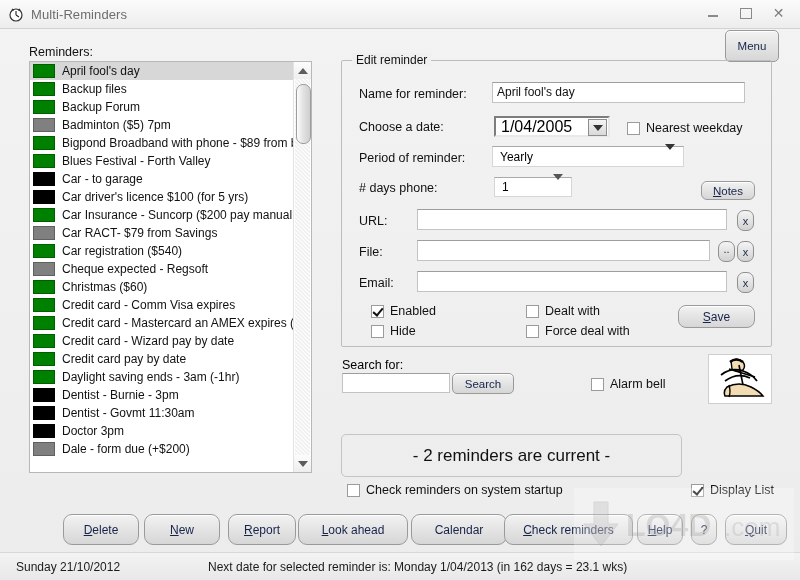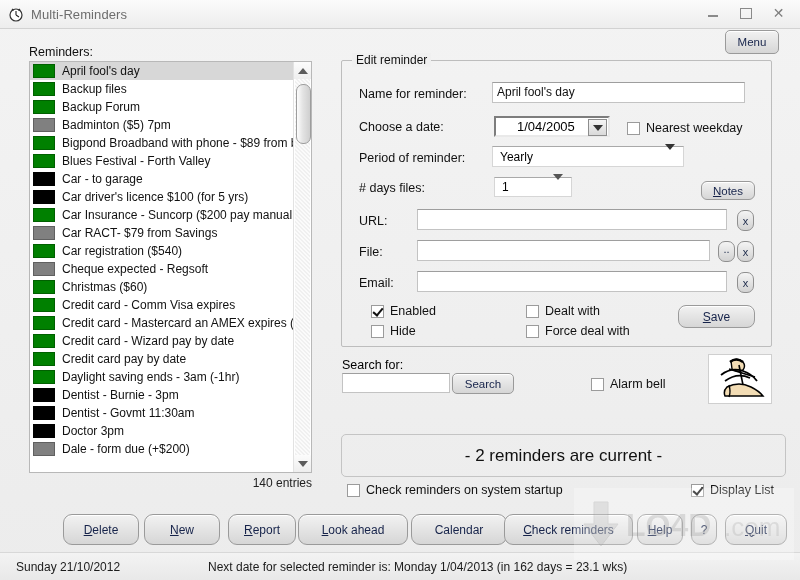--- a/index.html
+++ b/index.html
@@ -55,21 +55,21 @@
     font-size: 12px;
     display: flex; align-items: center; justify-content: center;
     box-shadow: inset 0 1px 0 #fff;
     box-sizing: border-box;
     cursor: default;
     text-align: center;
   }
   .btn u { text-decoration: underline; }
   .menu-btn {
     position: absolute; right: 21px; top: 30px;
-    width: 54px; height: 24px; border-radius: 5px; font-size: 11.5px;
+    width: 54px; height: 32px; border-radius: 5px; font-size: 11.5px;
   }
 
   
   .lbl { position: absolute; font-size: 12.5px; color: #111; }
   .lbl-reminders { left: 29px; top: 45px; }
 
   .listwrap {
     position: absolute; left: 29px; top: 61px;
     width: 283px; height: 412px;
     background: #fff;
@@ -151,21 +151,21 @@
   }
 
   
   .combo-date {
     position: absolute; left: 494px; top: 116px; width: 116px; height: 21px;
     background: #fff;
     border: 2px solid; border-color: #7d7d7d #e9e9e9 #e9e9e9 #7d7d7d;
     box-sizing: border-box;
     display: flex; align-items: center;
   }
-  .combo-date .val { padding-left: 21px; font-size: 13px; }
+  .combo-date .val { padding-left: 5px; font-size: 16px; }
   .combo-date .arrowbox {
     position: absolute; right: 1px; top: 1px; width: 17px; height: 15px;
     background: linear-gradient(#f5f5f5,#d9d9d9);
     border: 1px solid #8d8d8d;
     display: flex; align-items: center; justify-content: center;
   }
   
   .combo-flat {
     position: absolute; background: #fff;
     border: 1px solid #d6d6d6; border-top: 1px solid #a9a9a9;
@@ -215,21 +215,21 @@
   .search-lbl { position: absolute; left: 342px; top: 358px; font-size: 12.5px; }
   .search-input { left: 342px; top: 373px; width: 108px; height: 20px; }
 
   .clipart {
     position: absolute; left: 708px; top: 354px; width: 64px; height: 50px;
     background: #fff; border: 1px solid #cfcfcf; box-sizing: border-box;
     overflow: hidden;
   }
 
   .statusbox {
-    position: absolute; left: 341px; top: 434px; width: 445px; height: 43px;
+    position: absolute; left: 341px; top: 434px; width: 341px; height: 43px;
     border: 1px solid #c4c4c4; border-radius: 5px;
     display: flex; align-items: center; justify-content: center;
     box-sizing: border-box;
     font-size: 17px; color: #111;
   }
 
   
   .btnbar { position: absolute; left: 16px; top: 508px; width: 800px; height: 44px; }
   .bbtn {
     position: absolute; top: 6px; height: 31px; border-radius: 9px; font-size: 12px;
@@ -380,21 +380,20 @@
       <div class="varrow up">
           <span class="tri up"></span>
         </div>
       <div class="vthumb"></div>
       <div class="varrow dn">
           <span class="tri dn"></span>
         </div>
     </div>
   </div>
 
-  <div class="entries">140 entries</div>
 
   <div class="group"></div>
   <div class="group-title">Edit reminder</div>
 
   <div class="fl" style="left:359px; top:87px;text-align:center;">Name for reminder:</div>
   <div class="tinput" style="left:492px; top:82px; width:253px; height:21px;">April fool's day</div>
 
   <div class="fl" style="left:359px; top:120px;">Choose a date:</div>
   <div class="combo-date">
     <span class="val">1/04/2005</span>
@@ -406,21 +405,21 @@
     <span class="cbox" id="cb-nearest"></span>
     <span>Nearest weekday</span>
   </div>
 
   <div class="fl" style="left:359px; top:151px;">Period of reminder:</div>
   <div class="combo-flat" style="left:492px; top:146px; width:192px; height:21px;">
     <span class="val">Yearly</span>
     <span class="car"><span class="tri dn" style="border-top-color:#333;"></span></span>
   </div>
 
-  <div class="fl" style="left:359px; top:181px;"># days files:</div>
+  <div class="fl" style="left:359px; top:181px;"># days phone:</div>
   <div class="combo-flat" style="left:494px; top:177px; width:78px; height:20px;">
     <span class="val">1</span>
     <span class="car"><span class="tri dn" style="border-top-color:#555;"></span></span>
   </div>
   <div class="btn notes-btn">
     <span><u>N</u>otes</span>
   </div>
 
   <div class="fl" style="left:359px; top:214px;">URL:</div>
   <div class="tinput" style="left:417px; top:209px; width:310px; height:21px;"></div>

